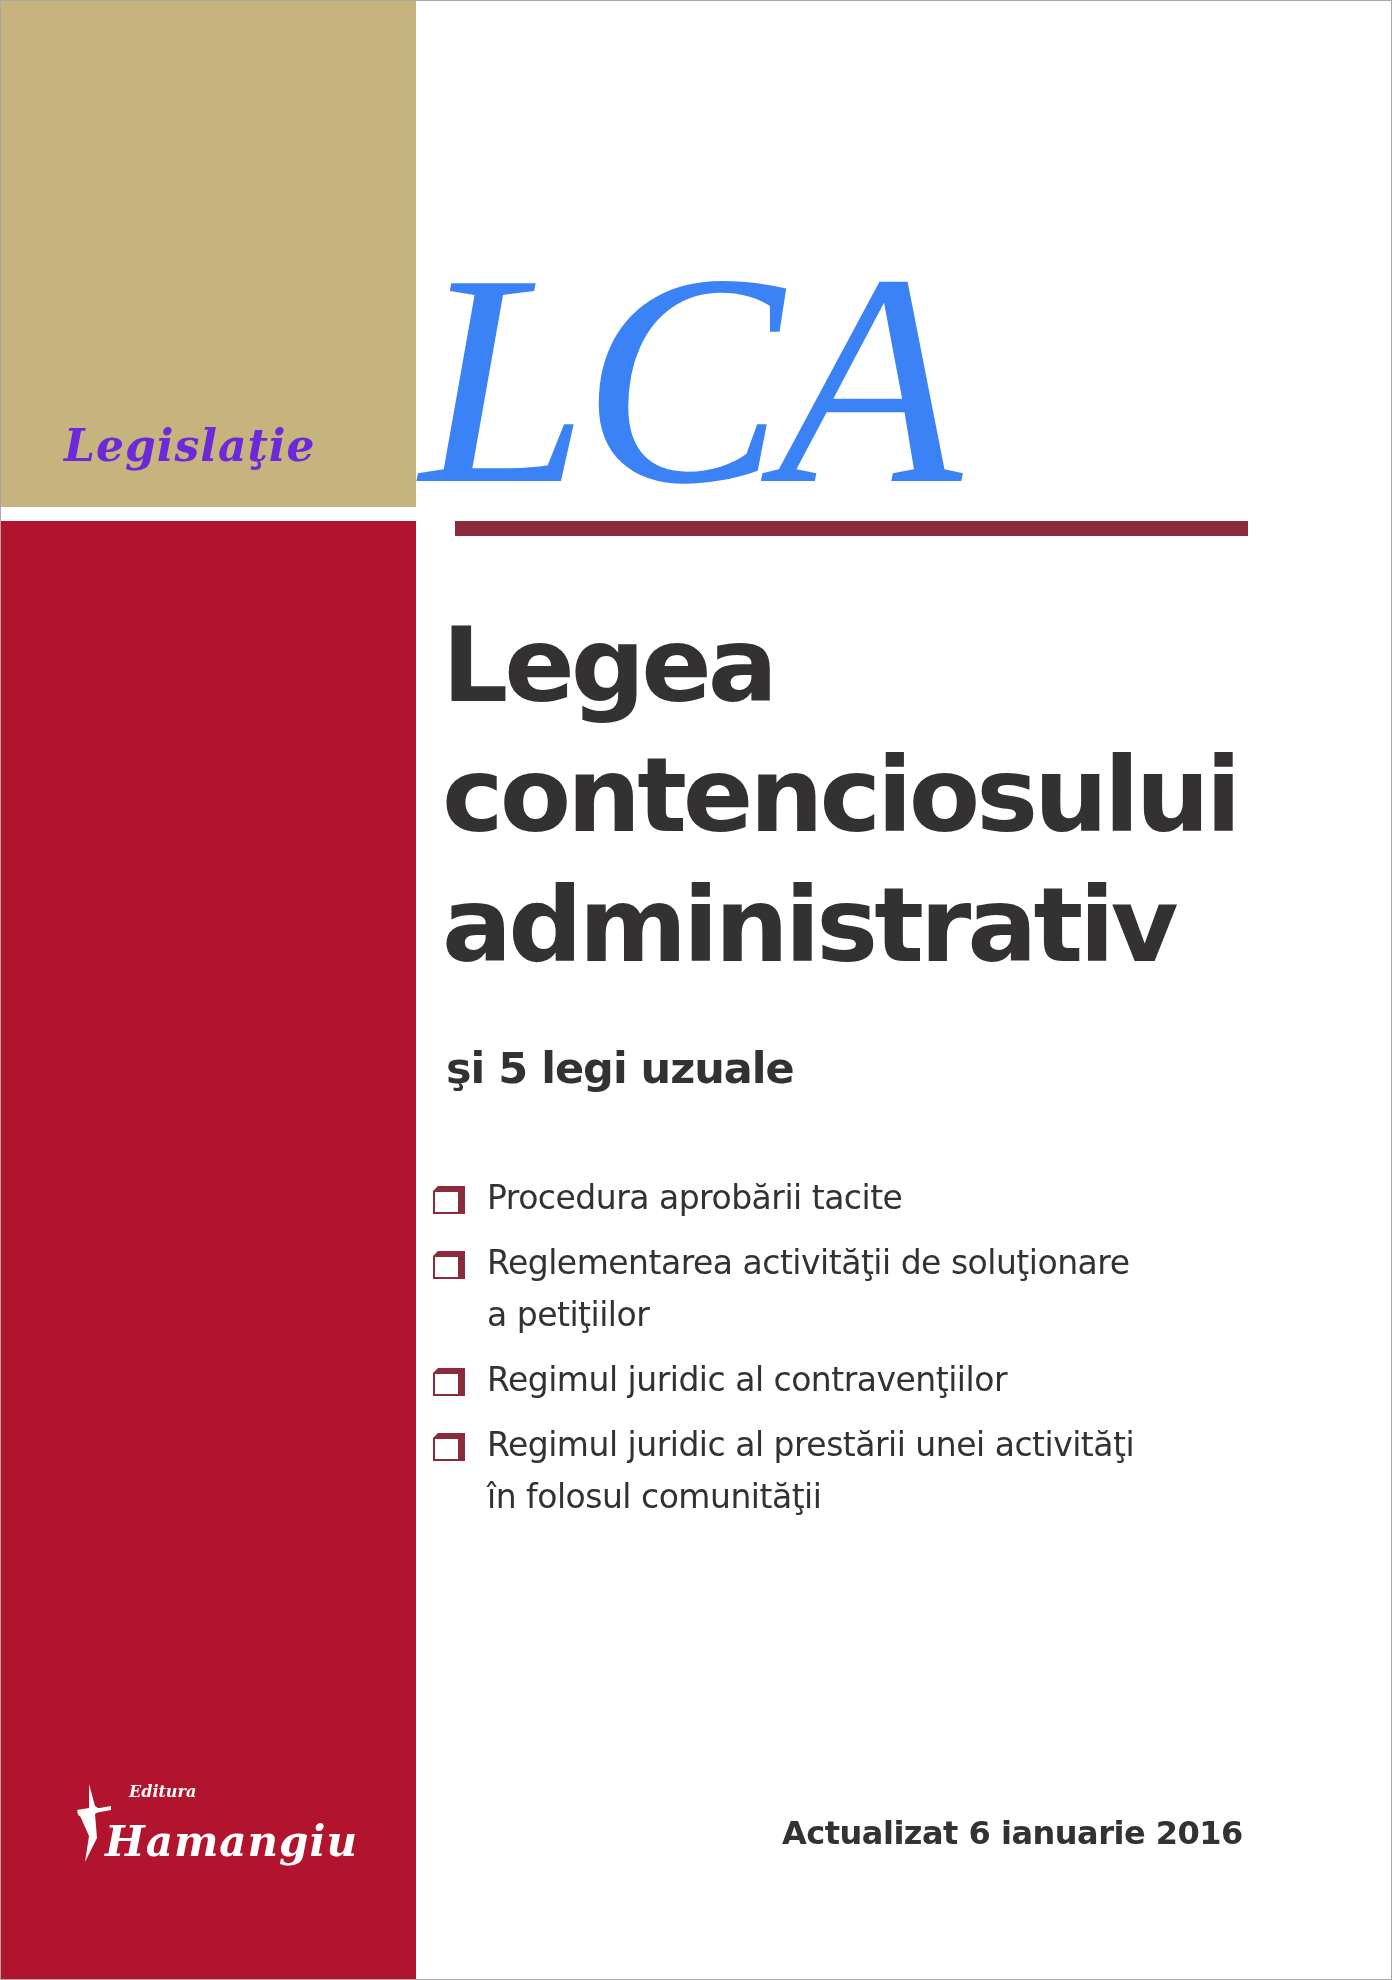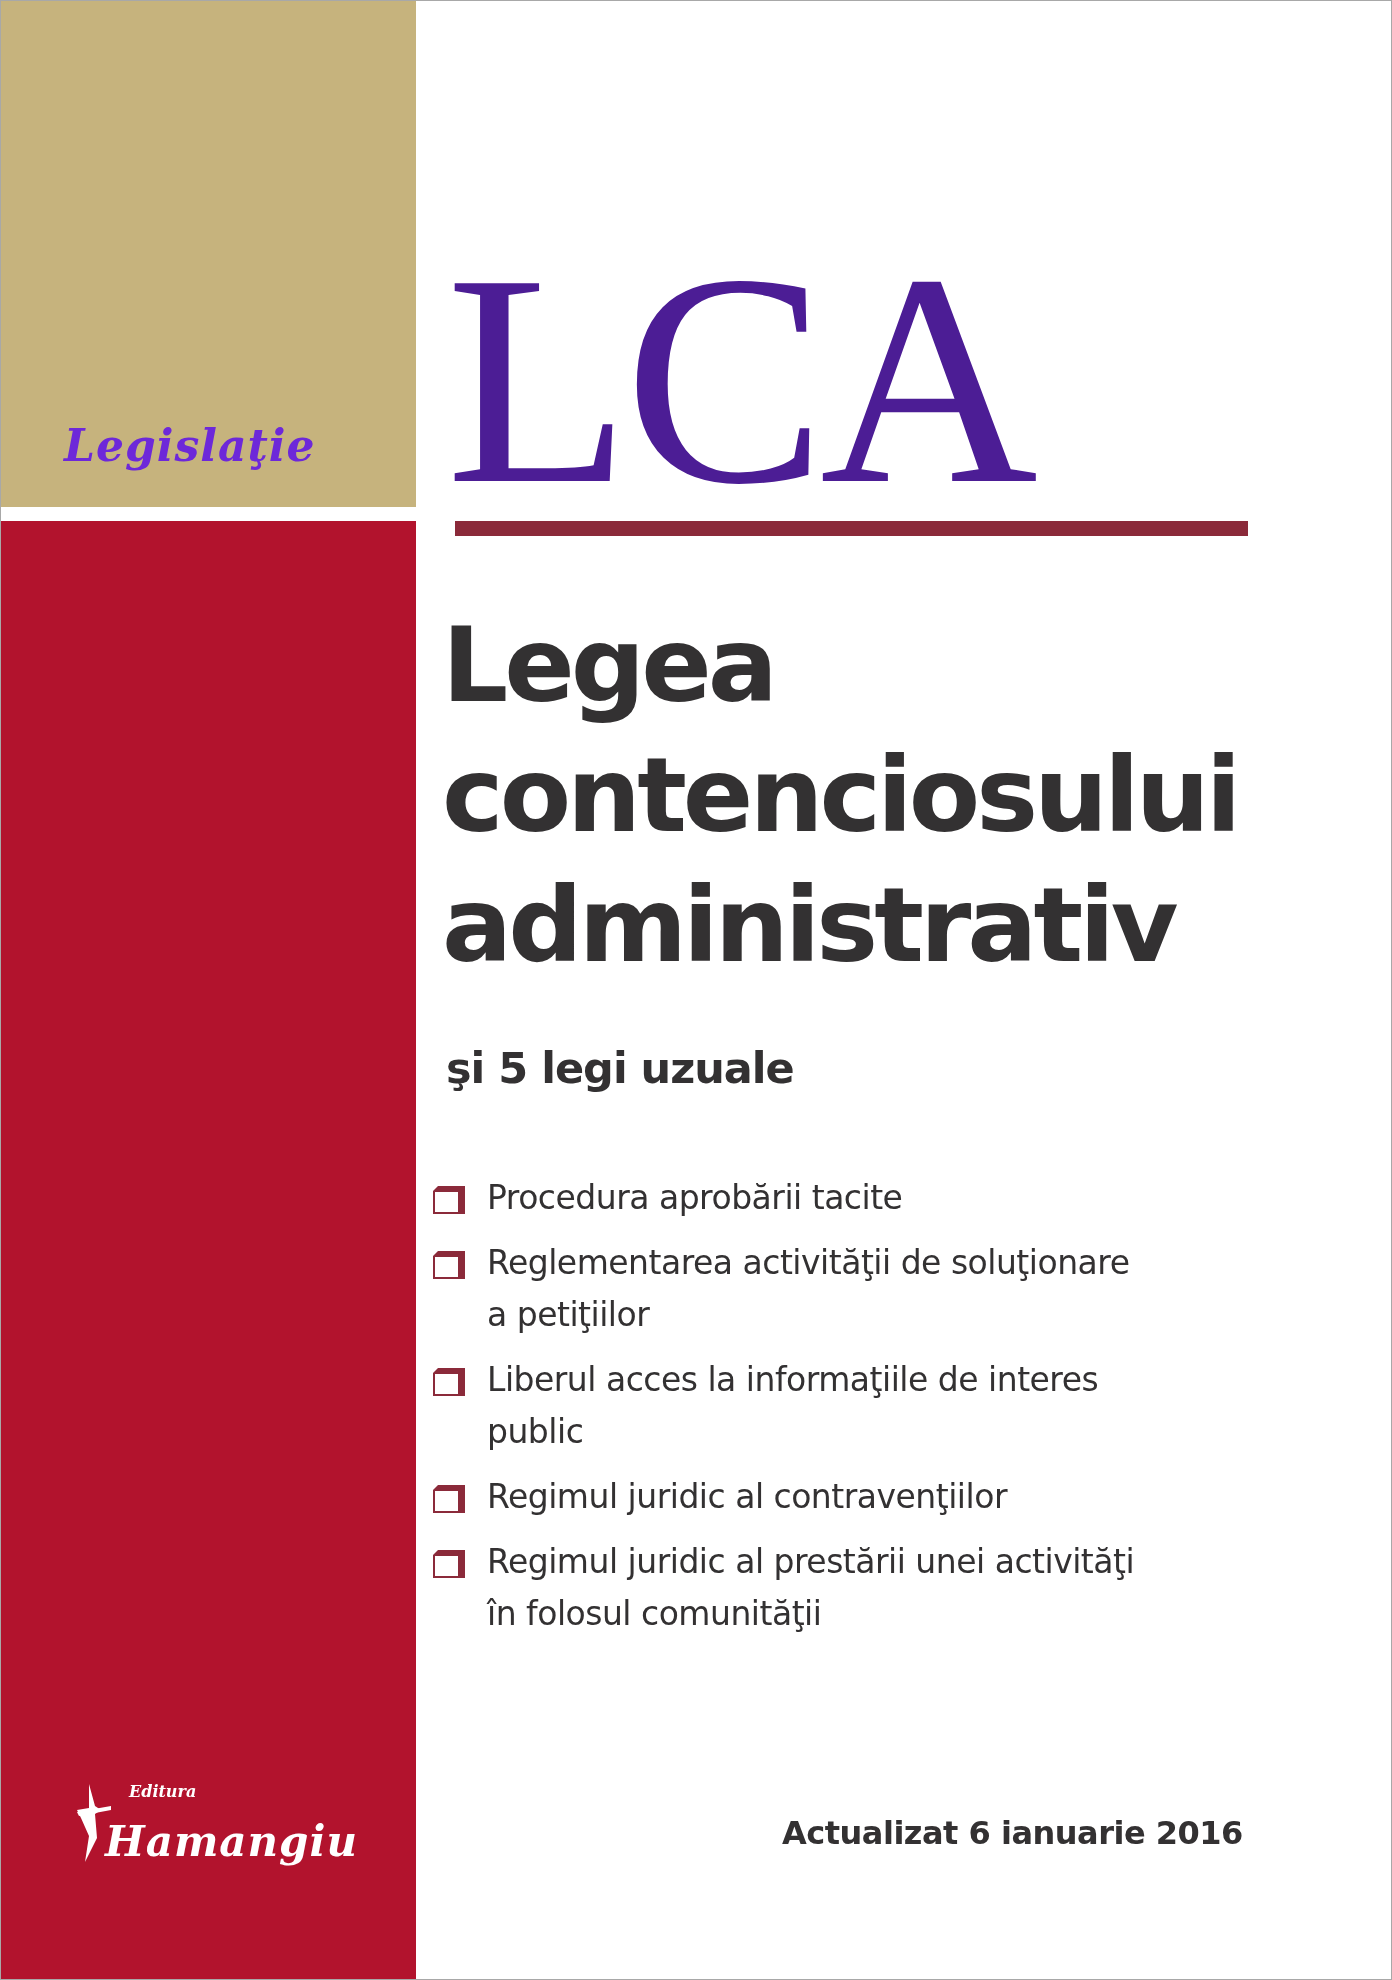--- a/index.html
+++ b/index.html
@@ -22,25 +22,26 @@
   }
   .legislatie {
     position: absolute; left: 64px; top: 418px; width: 300px;
     color: #6d28d9;
     font-family: "DejaVu Serif", serif;
     font-style: italic; font-weight: bold;
     font-size: 44px; line-height: 56px; letter-spacing: 1px;
     white-space: nowrap;
   }
   .lca {
-    position: absolute; left: 446px; top: 228px;
+    position: absolute; left: 420px; top: 228px;
     font-family: "Liberation Serif", "DejaVu Serif", serif;
     font-size: 302px; line-height: 302px;
-    color: #4c1d95; letter-spacing: -6px;
+    color: #3b82f6; letter-spacing: -6px;
     white-space: nowrap;
+    font-style: italic;
   }
   .rule {
     position: absolute; left: 455px; top: 521px; width: 793px; height: 15px;
     background: #8b2a3a;
   }
   .title {
     position: absolute; left: 442px; top: 600px;
     color: #333132;
     font-family: "DejaVu Sans", sans-serif; font-weight: bold;
     font-size: 104px; line-height: 130px; letter-spacing: -4px;
@@ -125,28 +126,20 @@
       <rect x="3" y="7" width="23" height="20" fill="#ffffff"></rect>
     </svg>
     <span class="line">Reglementarea activităţii de soluţionare</span>
     <span class="line">a petiţiilor</span>
   </li>
   <li class="bullet">
     <svg class="box-icon" viewBox="0 0 34 30">
       <path d="M6 1 L33 1 L33 29 L28 29 L1 29 L1 6 Z" fill="#8b2a3a"></path>
       <rect x="3" y="7" width="23" height="20" fill="#ffffff"></rect>
     </svg>
-    <span class="line">Liberul acces la informaţiile de interes</span>
-    <span class="line">public</span>
-  </li>
-  <li class="bullet">
-    <svg class="box-icon" viewBox="0 0 34 30">
-      <path d="M6 1 L33 1 L33 29 L28 29 L1 29 L1 6 Z" fill="#8b2a3a"></path>
-      <rect x="3" y="7" width="23" height="20" fill="#ffffff"></rect>
-    </svg>
     <span class="line">Regimul juridic al contravenţiilor</span>
   </li>
   <li class="bullet">
     <svg class="box-icon" viewBox="0 0 34 30">
       <path d="M6 1 L33 1 L33 29 L28 29 L1 29 L1 6 Z" fill="#8b2a3a"></path>
       <rect x="3" y="7" width="23" height="20" fill="#ffffff"></rect>
     </svg>
     <span class="line">Regimul juridic al prestării unei activităţi</span>
     <span class="line">în folosul comunităţii</span>
   </li>

